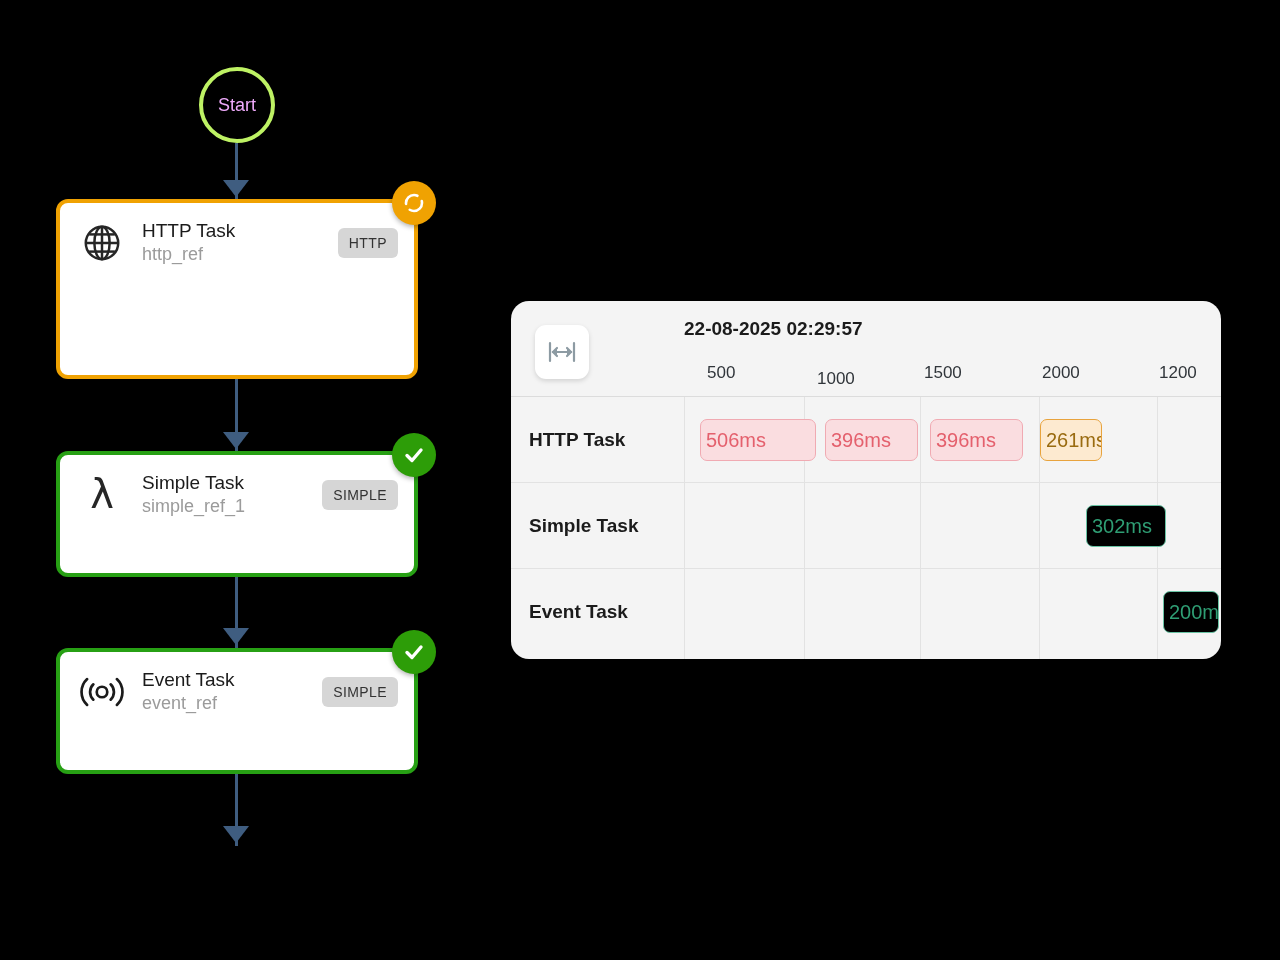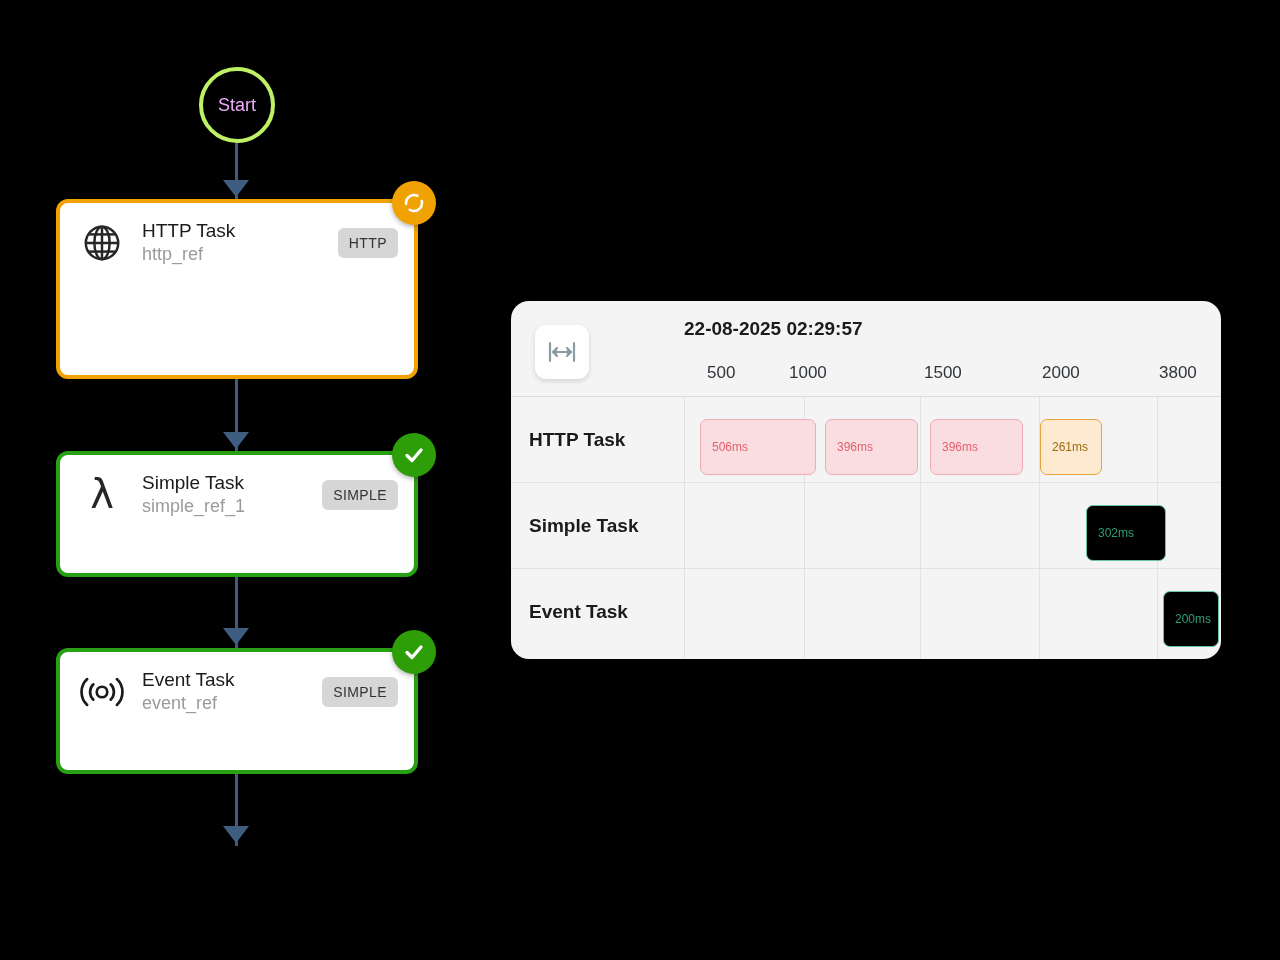--- a/index.html
+++ b/index.html
@@ -64,22 +64,22 @@
 
   #grid-body{position:absolute;left:0;top:95px;right:0;bottom:0;
              border-top:1px solid #dcdcdc;}
   .grid-line{position:absolute;top:0;bottom:0;width:1px;background:#e2e2e2;}
   .row{position:absolute;left:0;right:0;height:86px;box-sizing:border-box;
        border-bottom:1px solid #e2e2e2;}
   .row-label{position:absolute;left:18px;top:0;height:86px;display:flex;
              align-items:center;font-size:19px;color:#1b1b1b;font-weight:bold;}
   #label-divider{position:absolute;left:173px;top:0;bottom:0;width:1px;background:#e2e2e2;}
 
-  .bar{position:absolute;height:56px;border-radius:7px;box-sizing:border-box;
-       display:flex;align-items:center;padding-left:11px;font-size:12px;
+  .bar{position:absolute;height:42px;border-radius:7px;box-sizing:border-box;
+       display:flex;align-items:center;padding-left:5px;font-size:20px;
        white-space:nowrap;overflow:hidden;}
   .bar.failed{background:#fadde0;border:1px solid #f0aab2;color:#e4606d;}
   .bar.running{background:#fdead0;border:1px solid #e8a33d;color:#9a6b10;}
   .bar.completed{background:#000000;border:1px solid #69c3a4;color:#2f9e74;}
 </style>
 </head>
 <body>
 
 <div id="graph">
 
@@ -176,24 +176,24 @@
       <svg width="30" height="26" viewBox="0 0 30 26" stroke="#8d9ba3" stroke-width="2.2" fill="none" stroke-linecap="round">
         <line x1="3" y1="4" x2="3" y2="22"></line>
         <line x1="27" y1="4" x2="27" y2="22"></line>
         <line x1="6" y1="13" x2="24" y2="13"></line>
         <path d="M10 9 L6 13 L10 17" fill="#8d9ba3"></path>
         <path d="M20 9 L24 13 L20 17" fill="#8d9ba3"></path>
       </svg>
     </div>
     <div id="timeline-date">22-08-2025 02:29:57</div>
     <div class="tick-label" style="left:196px;">500</div>
-    <div class="tick-label" style="left:278px;">1000</div>
+    <div class="tick-label" style="left:306px;margin-top:6px;">1000</div>
     <div class="tick-label" style="left:413px;">1500</div>
     <div class="tick-label" style="left:531px;">2000</div>
-    <div class="tick-label" style="left:648px;">3800</div>
+    <div class="tick-label" style="left:648px;">1200</div>
   </div>
 
   <div id="grid-body">
     <div id="label-divider"></div>
     <div class="grid-line" style="left:293px;"></div>
     <div class="grid-line" style="left:409px;"></div>
     <div class="grid-line" style="left:528px;"></div>
     <div class="grid-line" style="left:646px;"></div>
 
     <div class="row" style="top:0;">

